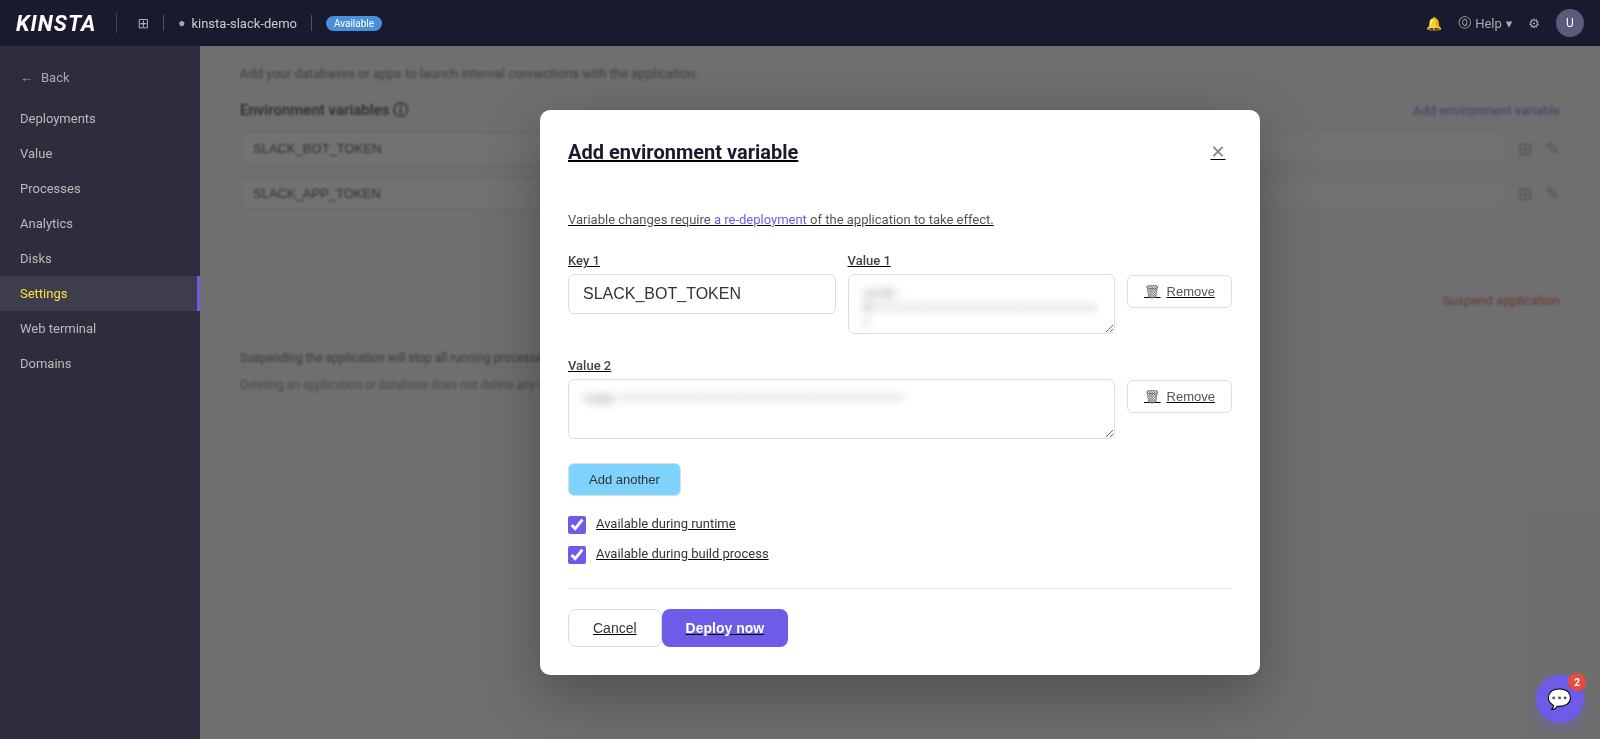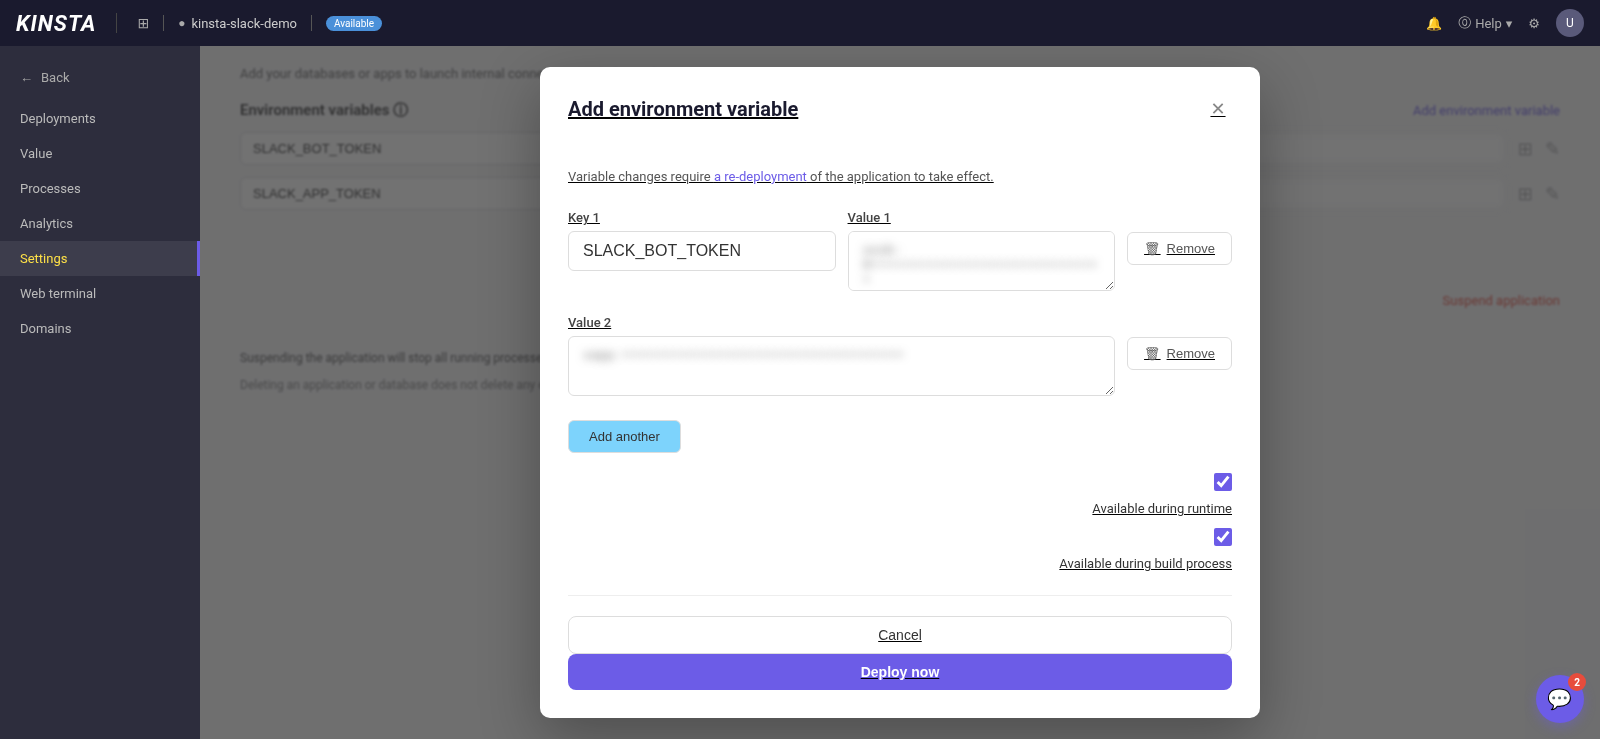--- a/index.html
+++ b/index.html
@@ -306,43 +306,41 @@
       border-radius: 6px;
       background: #7dd3fc;
       color: #333;
       font-size: 13px;
       cursor: pointer;
       margin-bottom: 20px;
     }
 
     .checkbox-row {
       display: flex;
-      align-items: flex-end;
+      align-items: flex-start;
       gap: 10px;
       margin-bottom: 12px;
-      flex-direction: column;
     }
     .checkbox-input {
       width: 18px;
       height: 18px;
       accent-color: #6c5ce7;
       cursor: pointer;
     }
     .checkbox-label {
       font-size: 13px;
       color: #333;
     }
 
     .modal-footer {
       display: flex;
       justify-content: flex-start;
       margin-top: 24px;
       padding-top: 20px;
       border-top: 1px solid #eee;
-      flex-direction: column;
     }
     .cancel-btn {
       padding: 10px 24px;
       border: 1px solid #ddd;
       border-radius: 8px;
       background: #fff;
       color: #333;
       font-size: 14px;
       cursor: pointer;
     }
@@ -435,20 +433,23 @@
     </div>
     <div class="sidebar-item">
       <span>Value</span>
     </div>
     <div class="sidebar-item">
       <span>Processes</span>
     </div>
     <div class="sidebar-item">
       <span>Analytics</span>
     </div>
+    <div class="sidebar-item">
+      <span>Disks</span>
+    </div>
     <div class="sidebar-item active">
       <span>Settings</span>
     </div>
     <div class="sidebar-item">
       <span>Web terminal</span>
     </div>
     <div class="sidebar-item">
       <span>Domains</span>
     </div>
   </aside>

